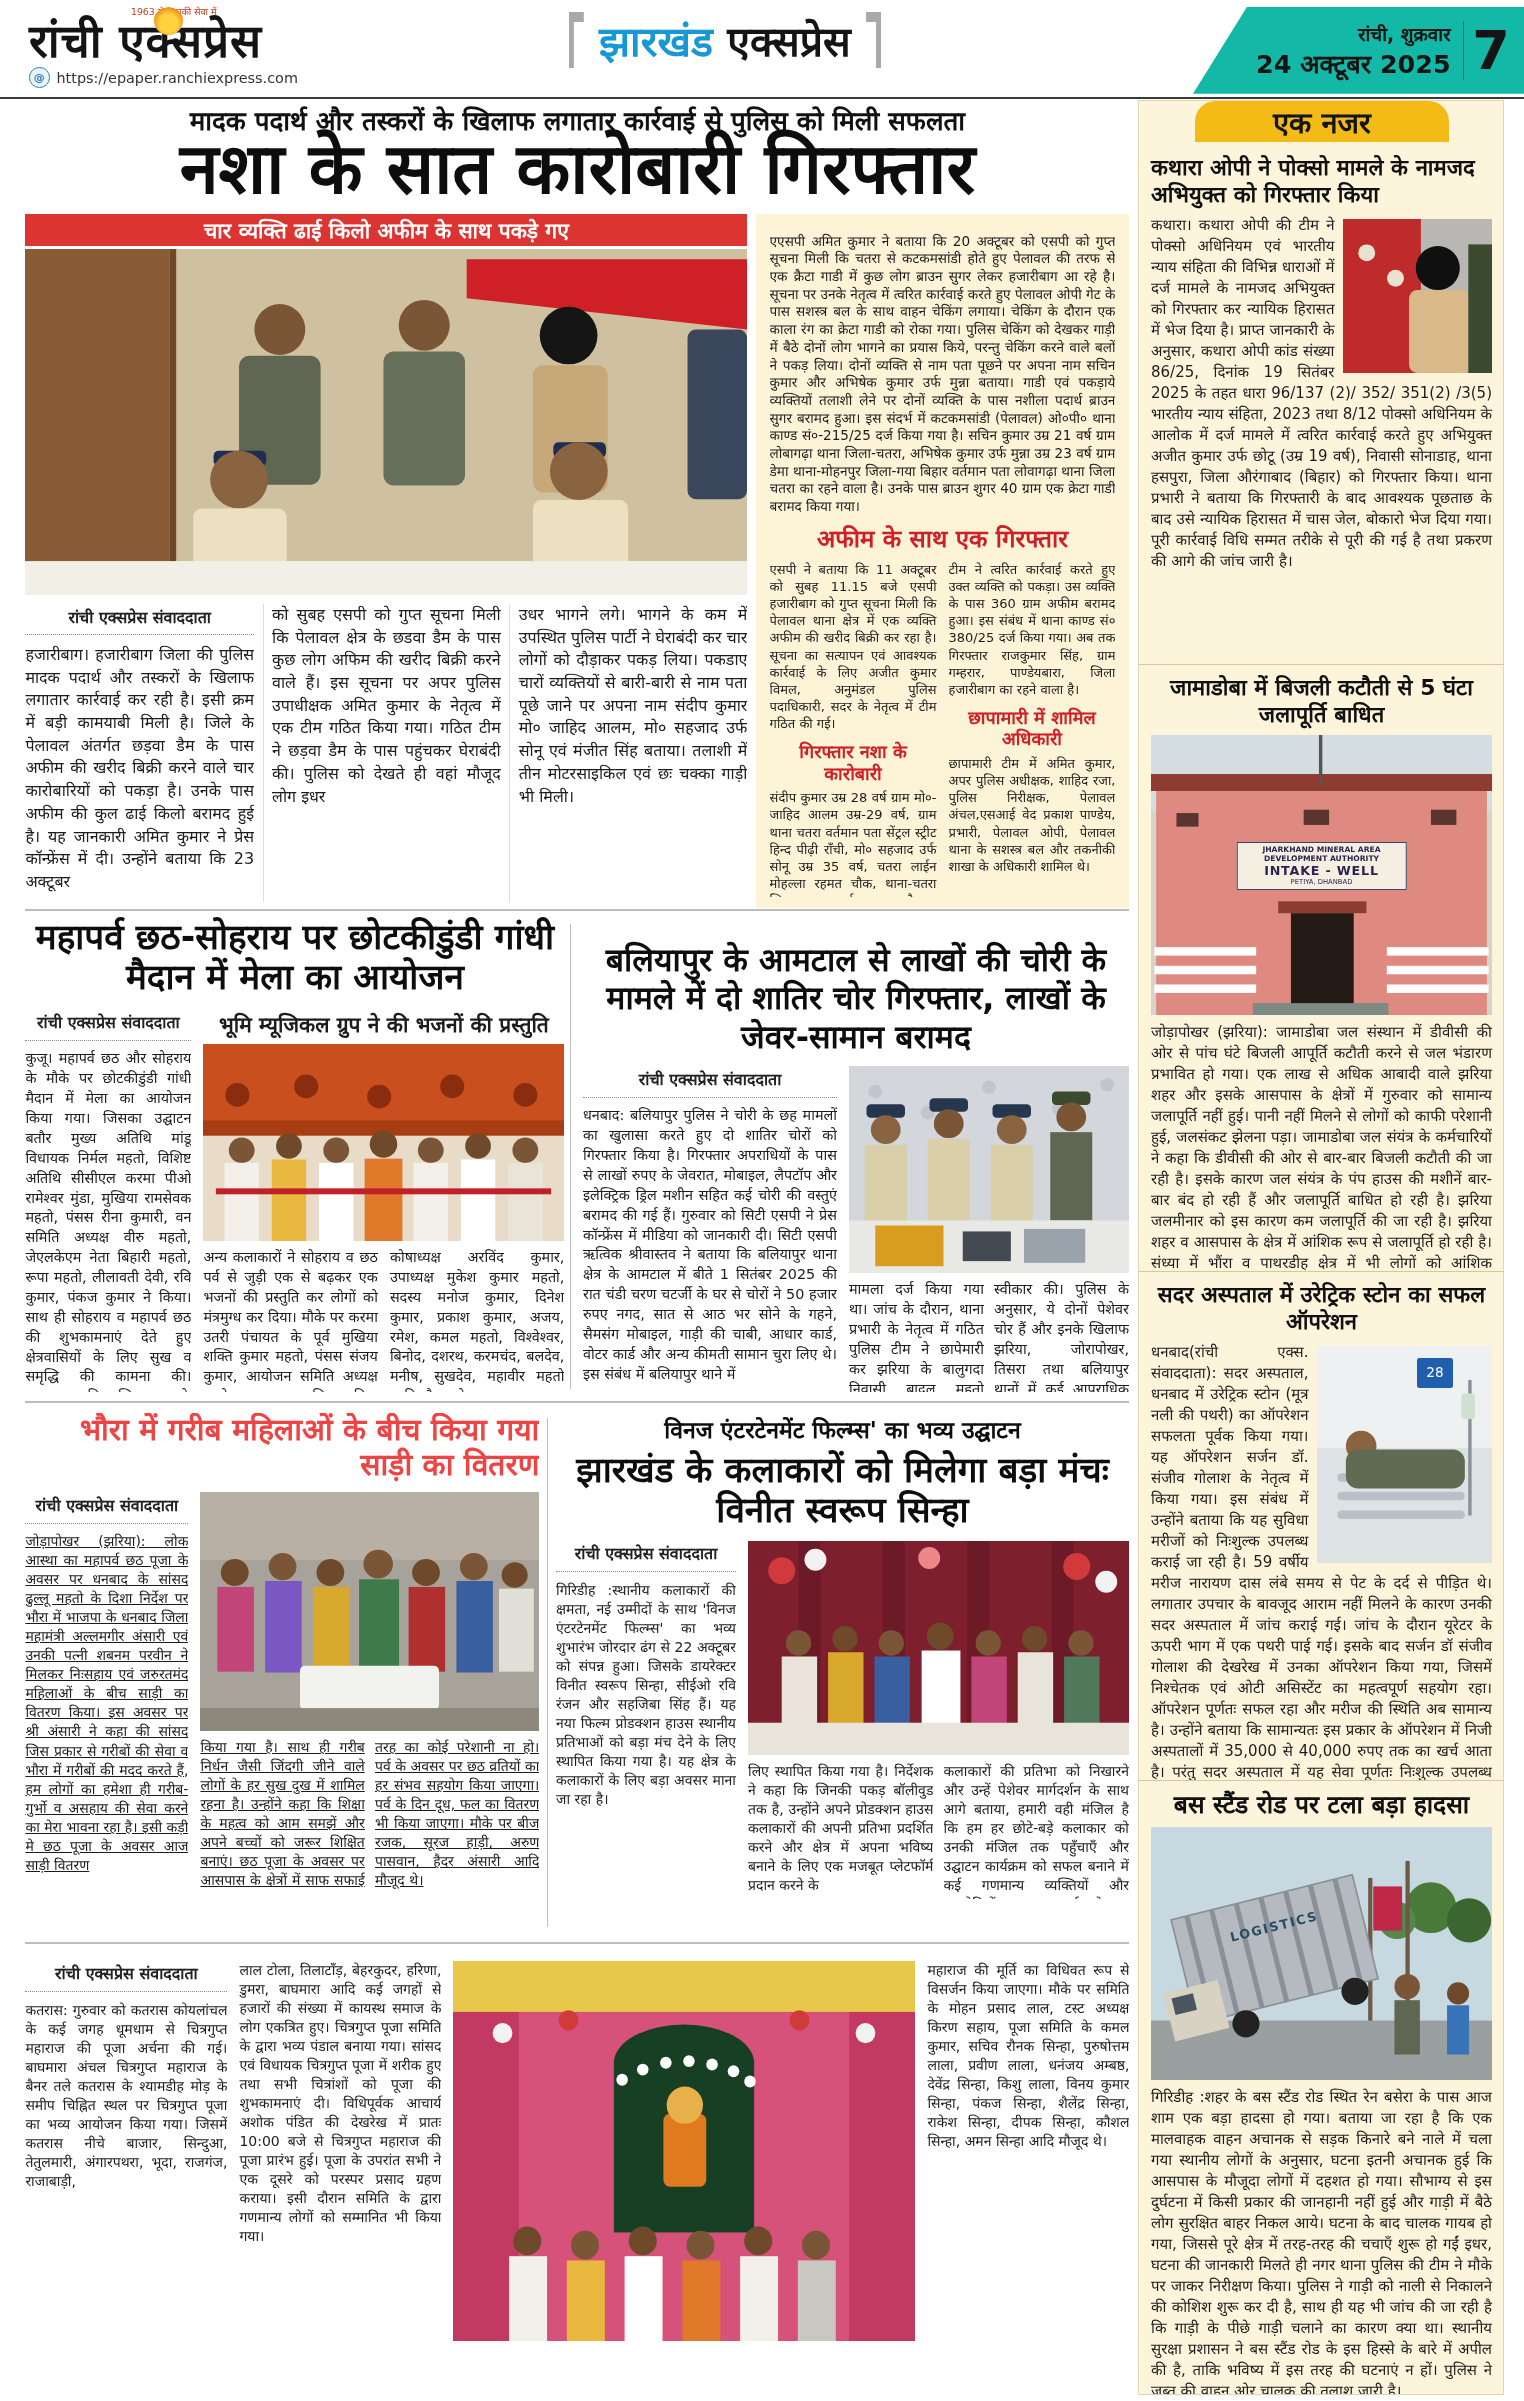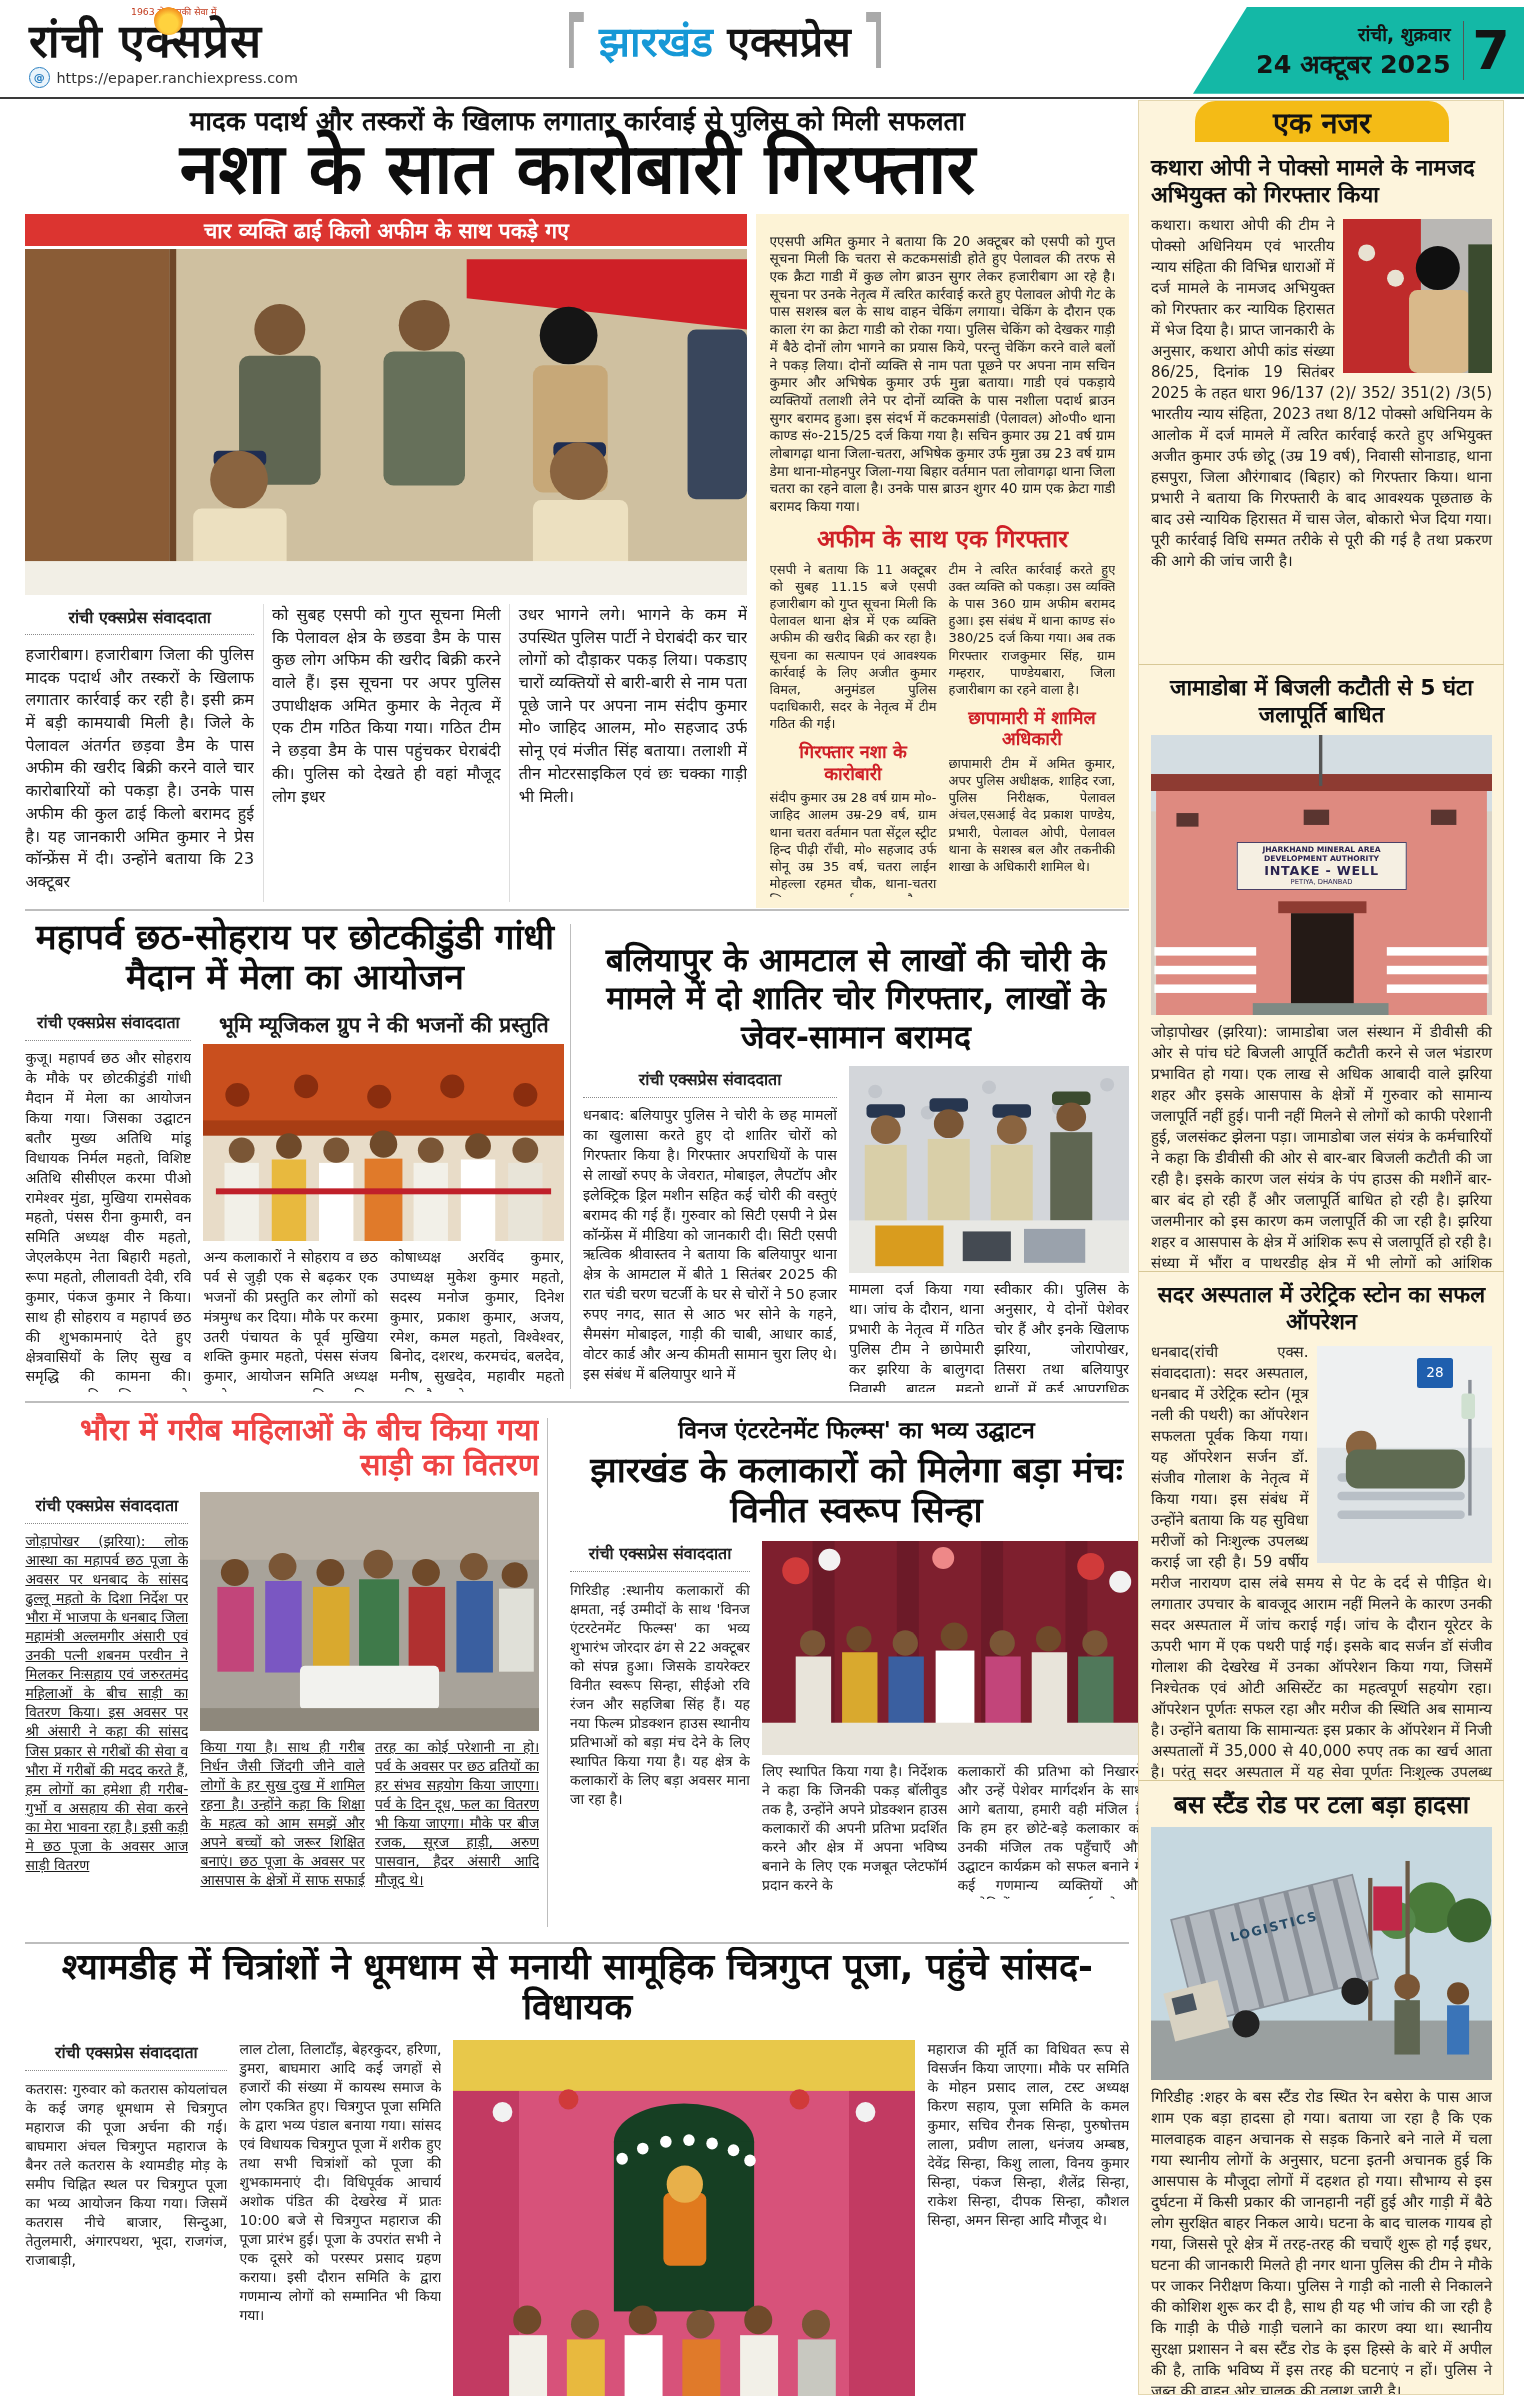--- a/index.html
+++ b/index.html
@@ -88,21 +88,21 @@
   
   #saree{position:absolute;left:25.4px;top:1413px;width:514px;height:521px;overflow:hidden;}
   #saree-headline{font-size:30px;font-weight:bold;text-align:right;line-height:1.15;color:#ef4444;}
   #saree-row{display:flex;gap:12px;margin-top:10.2px;}
   #saree-c1{width:163px;flex:none;}
   #saree-right{flex:1;min-width:0;}
   #saree-photo{height:239px;}
   #saree-bcols{display:flex;gap:10.2px;margin-top:6.8px;height:151px;overflow:hidden;}
   #saree-bcols > div{flex:1;min-width:0;}
   #saree .jcol{font-size:14px;line-height:1.36;text-decoration:underline;}
-  #vinaj{position:absolute;left:556px;top:1413px;width:573px;height:521px;overflow:hidden;margin-left:14px;}
+  #vinaj{position:absolute;left:556px;top:1413px;width:573px;height:521px;overflow:hidden;}
   #vinaj-kicker{font-size:23px;font-weight:bold;text-align:center;color:#0d0d0d;}
   #vinaj-headline{font-size:35px;font-weight:bold;text-align:center;line-height:1.15;color:#0d0d0d;margin-top:5.1px;}
   #vinaj-row{display:flex;gap:12px;margin-top:10.2px;}
   #vinaj-c1{width:180px;flex:none;}
   #vinaj-right{flex:1;min-width:0;}
   #vinaj-photo{height:214px;}
   #vinaj-bcols{display:flex;gap:10.2px;margin-top:6.8px;height:137px;overflow:hidden;}
   #vinaj-bcols > div{flex:1;min-width:0;}
   #vinaj .jcol{font-size:14px;line-height:1.36;}
   
@@ -405,21 +405,20 @@
           <div class="jcol">लिए स्थापित किया गया है। निर्देशक ने कहा कि जिनकी पकड़ बॉलीवुड तक है, उन्होंने अपने प्रोडक्शन हाउस कलाकारों की अपनी प्रतिभा प्रदर्शित करने और क्षेत्र में अपना भविष्य बनाने के लिए एक मजबूत प्लेटफॉर्म प्रदान करने के</div>
           <div class="jcol">कलाकारों की प्रतिभा को निखारने और उन्हें पेशेवर मार्गदर्शन के साथ आगे बताया, हमारी वही मंजिल है कि हम हर छोटे-बड़े कलाकार को उनकी मंजिल तक पहुँचाएँ और उद्घाटन कार्यक्रम को सफल बनाने में कई गणमान्य व्यक्तियों और सहयोगियों का महत्वपूर्ण योगदान रहा। इस दौरान कलाकारों में खुशी का माहौल रहा।</div>
         </div>
       </div>
     </div>
   </div>
 
   <div class="sec-rule" style="left:25.4px;top:1942px;width:1104px;height:1.7px;"></div>
 
   <div id="chitra">
-    <div id="chitra-headline">श्यामडीह में चित्रांशों ने धूमधाम से मनायी सामूहिक चित्रगुप्त पूजा, पहुंचे सांसद-विधायक</div>
     <div id="chitra-row">
       <div id="chitra-c1">
         <div class="byline">रांची एक्सप्रेस संवाददाता</div>
         <div class="jcol" style="height:324px;">कतरास: गुरुवार को कतरास कोयलांचल के कई जगह धूमधाम से चित्रगुप्त महाराज की पूजा अर्चना की गई। बाघमारा अंचल चित्रगुप्त महाराज के बैनर तले कतरास के श्यामडीह मोड़ के समीप चिह्नित स्थल पर चित्रगुप्त पूजा का भव्य आयोजन किया गया। जिसमें कतरास नीचे बाजार, सिन्दुआ, तेतुलमारी, अंगारपथरा, भूदा, राजगंज, राजाबाड़ी,</div>
       </div>
       <div id="chitra-c2" class="jcol">लाल टोला, तिलाटाँड़, बेहरकुदर, हरिणा, डुमरा, बाघमारा आदि कई जगहों से हजारों की संख्या में कायस्थ समाज के लोग एकत्रित हुए। चित्रगुप्त पूजा समिति के द्वारा भव्य पंडाल बनाया गया। सांसद एवं विधायक चित्रगुप्त पूजा में शरीक हुए तथा सभी चित्रांशों को पूजा की शुभकामनाएं दी। विधिपूर्वक आचार्य अशोक पंडित की देखरेख में प्रातः 10:00 बजे से चित्रगुप्त महाराज की पूजा प्रारंभ हुई। पूजा के उपरांत सभी ने एक दूसरे को परस्पर प्रसाद ग्रहण कराया। इसी दौरान समिति के द्वारा गणमान्य लोगों को सम्मानित भी किया गया।</div>
       <div id="chitra-photo" class="photo">
         <svg viewBox="0 0 560 448" preserveAspectRatio="none">
           <rect x="0" y="0" width="560" height="448" fill="#d7527a"></rect>
           <rect x="0" y="0" width="80" height="448" fill="#c23a62"></rect>

